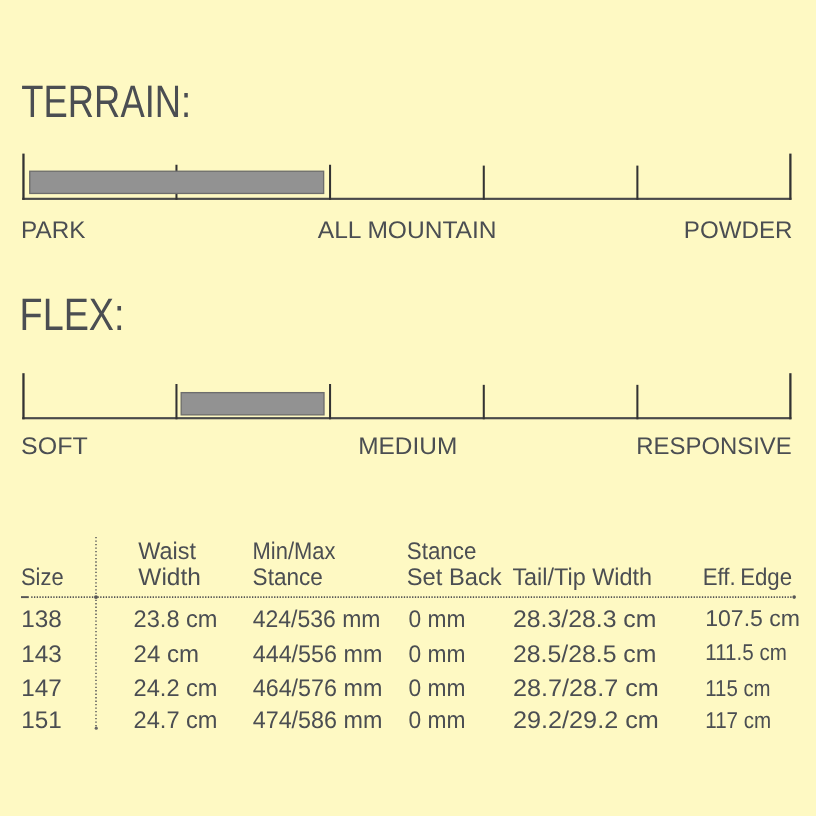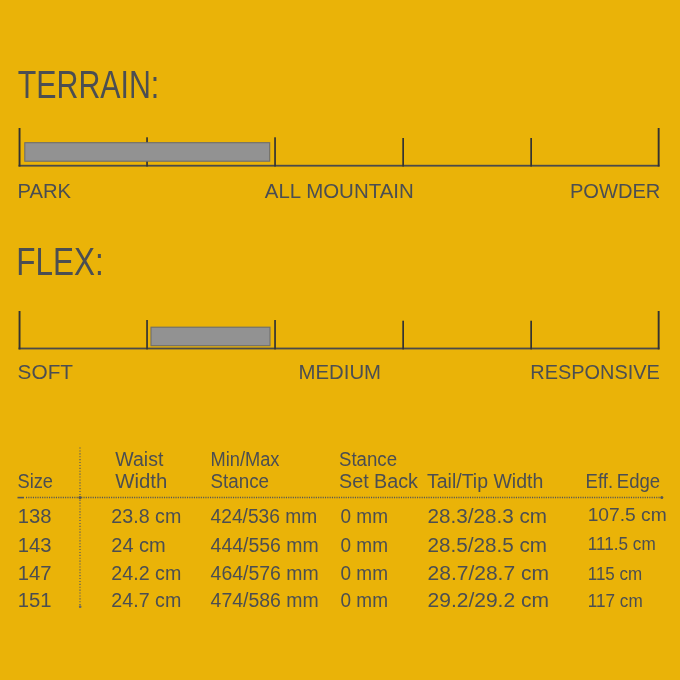--- a/index.html
+++ b/index.html
@@ -1,16 +1,16 @@
 <!DOCTYPE html>
 <html><head>
 <meta charset="utf-8">
 <style>
 html,body{margin:0;padding:0;background:#ffffff;}
-#page{position:relative;width:680px;height:680px;background:#eab308;overflow:hidden;}
+#page{position:relative;width:680px;height:680px;background:#fef9c3;overflow:hidden;}
 text{font-family:"Liberation Sans",sans-serif;fill:#4b4e52;}
 </style>
 </head>
 <body>
 <div id="page">
 <svg width="680" height="680" viewBox="0 0 680 680" xmlns="http://www.w3.org/2000/svg">
 
 <text x="17.8" y="97.7" font-size="38" textLength="141.5" lengthAdjust="spacingAndGlyphs" fill="#43464a">TERRAIN:</text>
 
 <rect x="18.5" y="164.8" width="641" height="1.8" fill="#4a4a4a"></rect>

